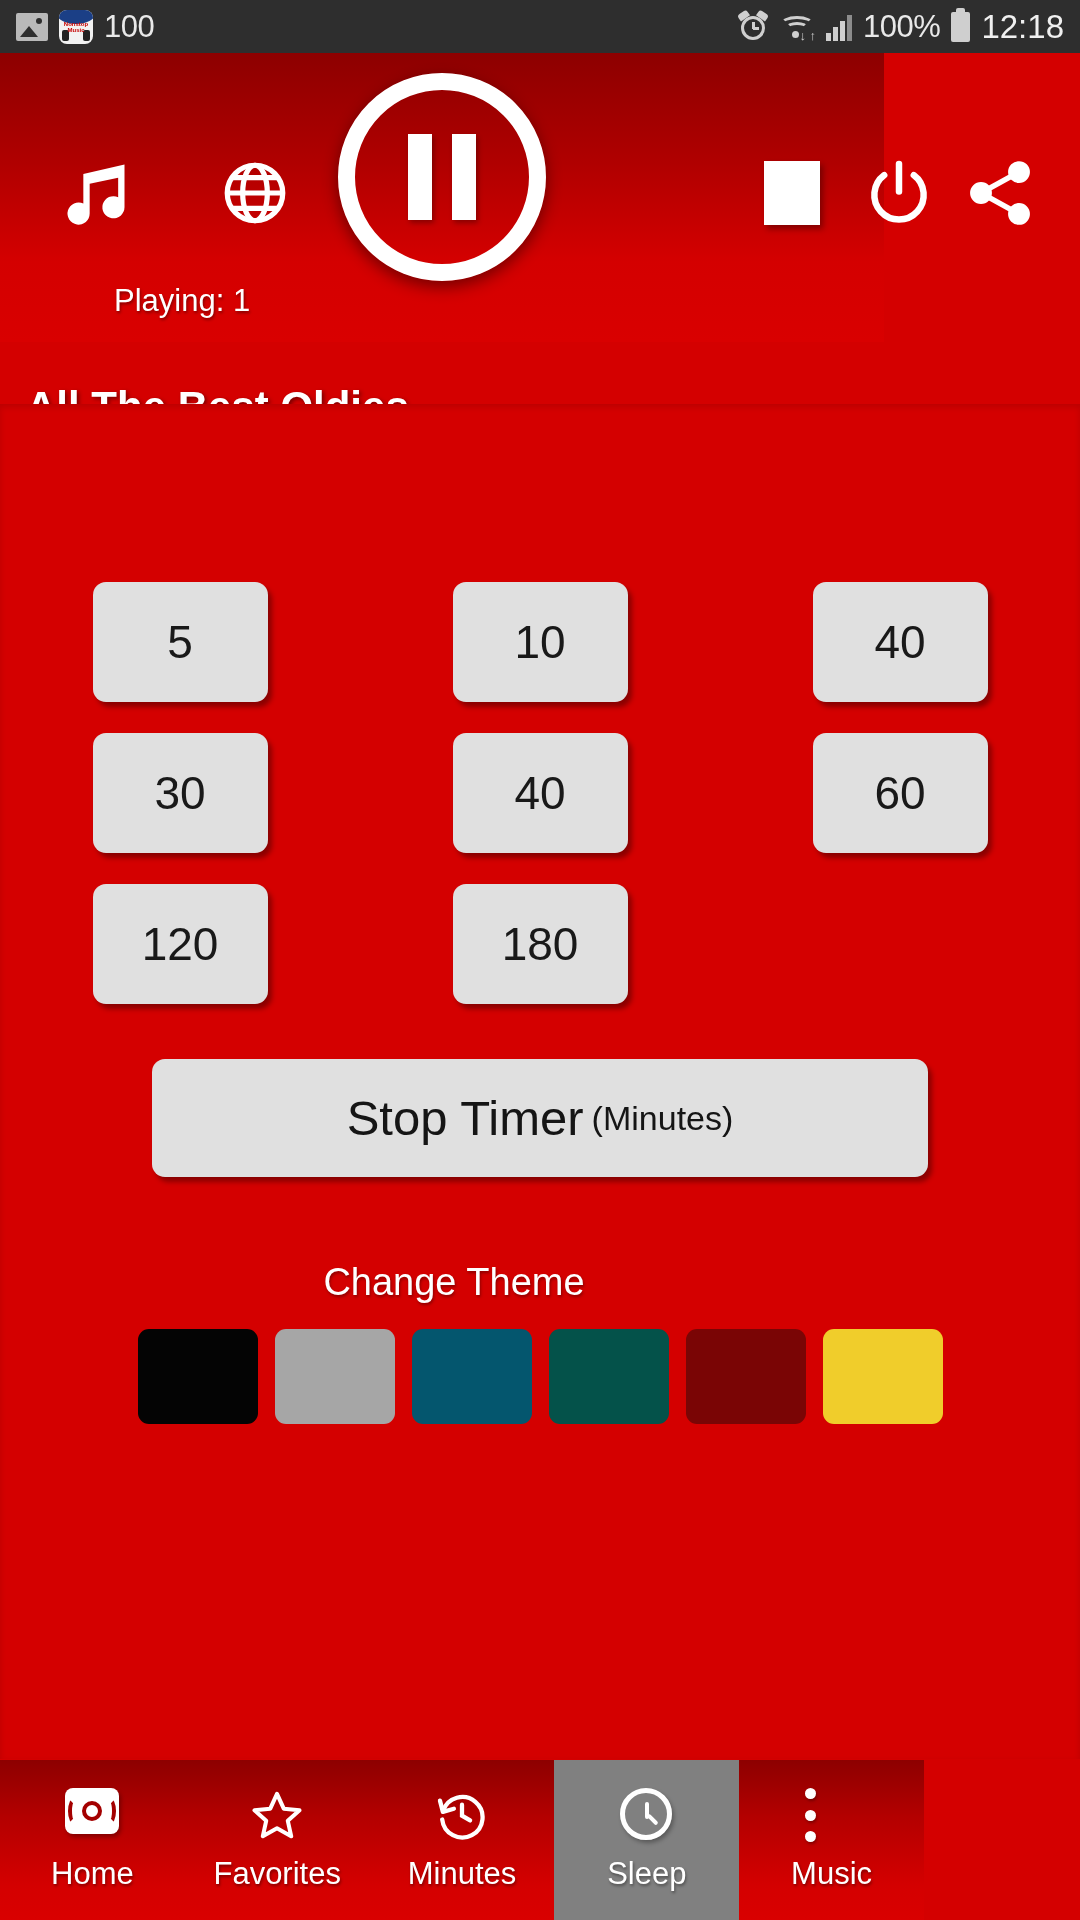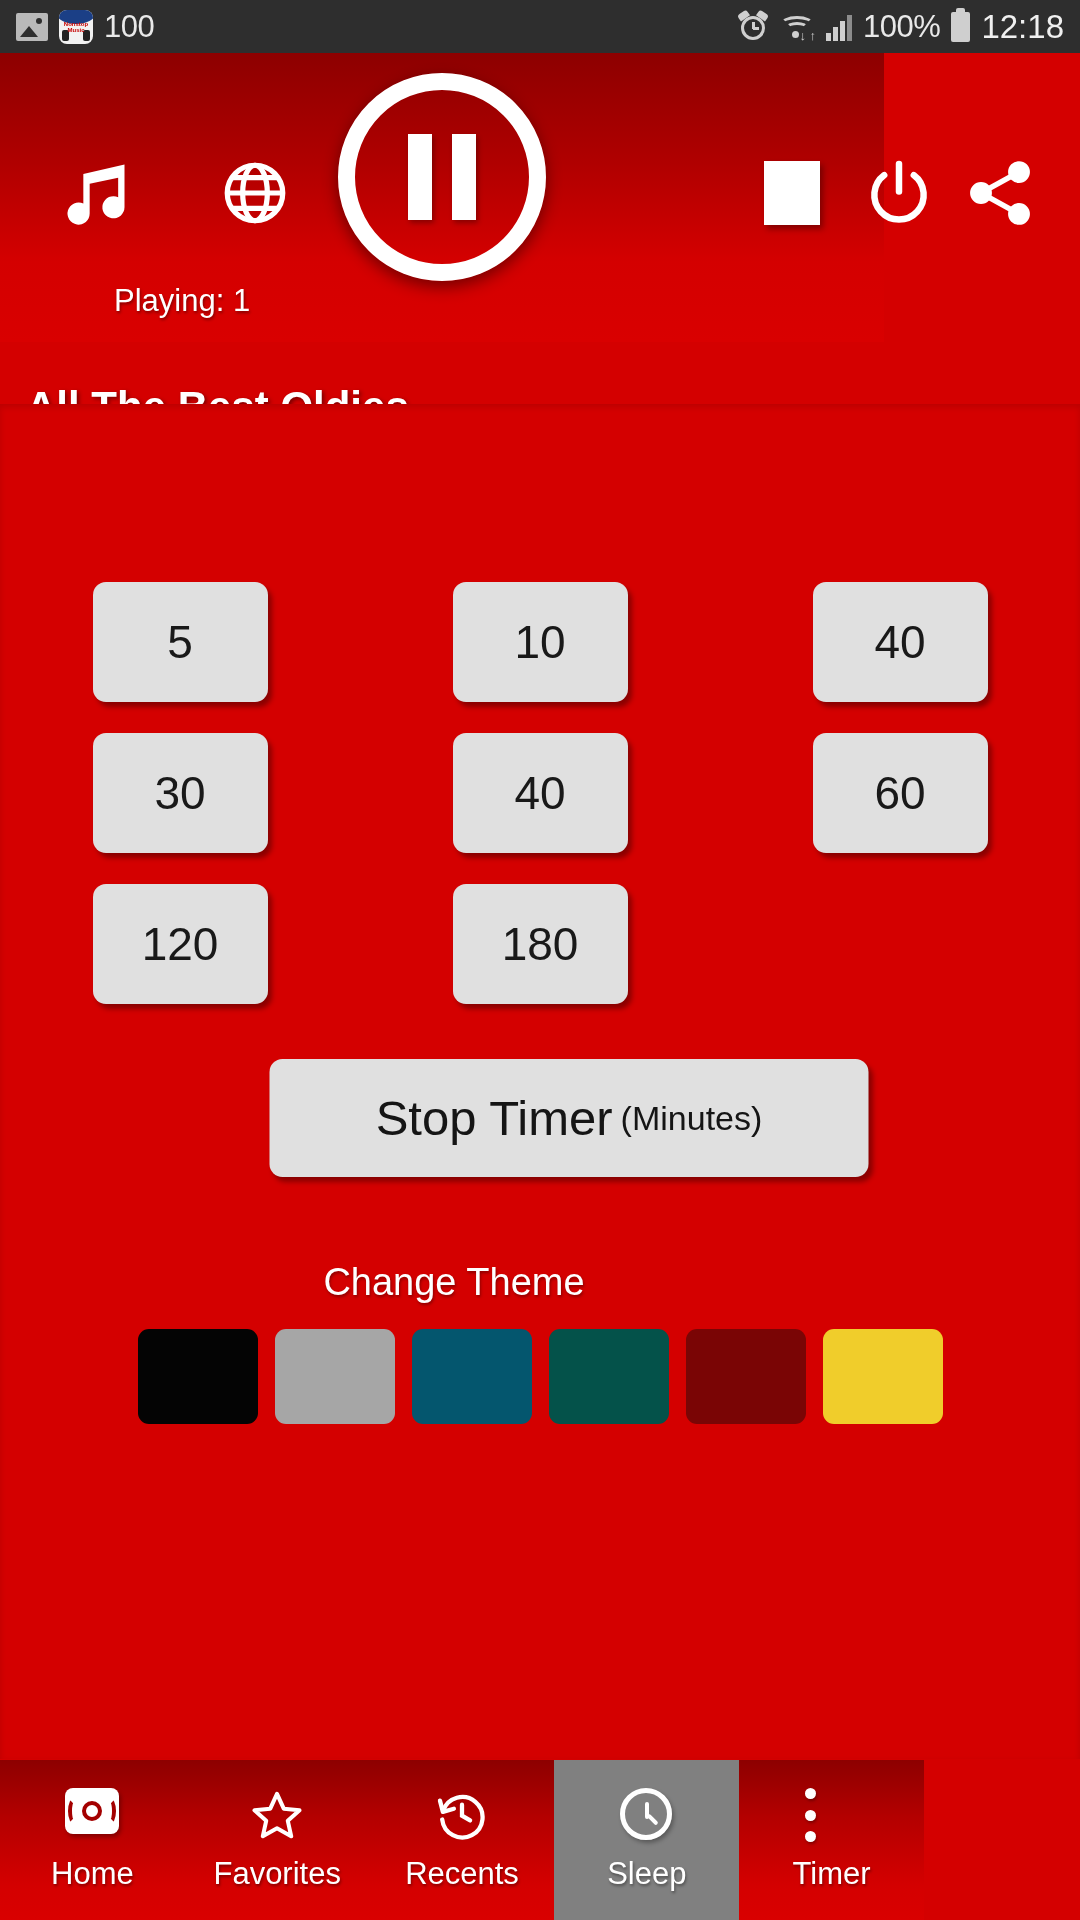--- a/index.html
+++ b/index.html
@@ -117,24 +117,23 @@
   }
   .tbtn{
     width:175px; height:120px; border-radius:13px;
     background:#e0e0e0; border:none;
     font-size:46px; color:#191919; font-family:"Liberation Sans",sans-serif;
     display:flex;align-items:center;justify-content:center;
     box-shadow:4px 5px 5px rgba(0,0,0,.35);
   }
   .stop-timer{
     position:absolute; top:655px; left:50%; transform:translateX(-50%);
-    width:599px; height:118px; border-radius:13px; background:#e0e0e0;
+    width:776px; height:118px; border-radius:13px; background:#e0e0e0;
     display:flex; align-items:center; justify-content:center; gap:8px;
     box-shadow:4px 5px 5px rgba(0,0,0,.35);
-    margin-left:29px;
   }
   .stop-timer .big{ font-size:49px; color:#151515; }
   .stop-timer .small{ font-size:34px; color:#151515; }
 
   .theme-label{
     position:absolute; top:857px; width:908px; text-align:center;
     color:#fff; font-size:38px; text-shadow:1px 2px 3px rgba(0,0,0,.35);
   }
   .swatches{
     position:absolute; top:925px; left:0; width:1080px;
@@ -308,38 +307,38 @@
       </svg>
       <span class="navlabel">Favorites</span>
     </div>
 
     <div class="navitem">
       <svg class="navicon" viewBox="0 0 24 24" fill="none" stroke="#fff" stroke-width="1.9" stroke-linecap="round">
         <path d="M3.6 10.2A9 9 0 1 1 3.2 14"></path>
         <polyline points="2.2,5.6 3.5,10.6 8.4,9.2" stroke-linejoin="round"></polyline>
         <polyline points="12,7.4 12,12.3 15.6,14.4"></polyline>
       </svg>
-      <span class="navlabel">Recents</span>
+      <span class="navlabel">Minutes</span>
     </div>
 
     <div class="navitem active">
       <div class="navicon">
         <div class="ic-clock">
             <i class="hh"></i>
             <i class="mm"></i>
           </div>
       </div>
       <span class="navlabel">Sleep</span>
     </div>
 
     <div class="navitem">
       <div class="navicon">
         <div class="ic-dots">
             <i></i>
             <i></i>
             <i></i>
           </div>
       </div>
-      <span class="navlabel">Timer</span>
+      <span class="navlabel">Music</span>
     </div>
   </div>
 
 </div>
 
 </body></html>

